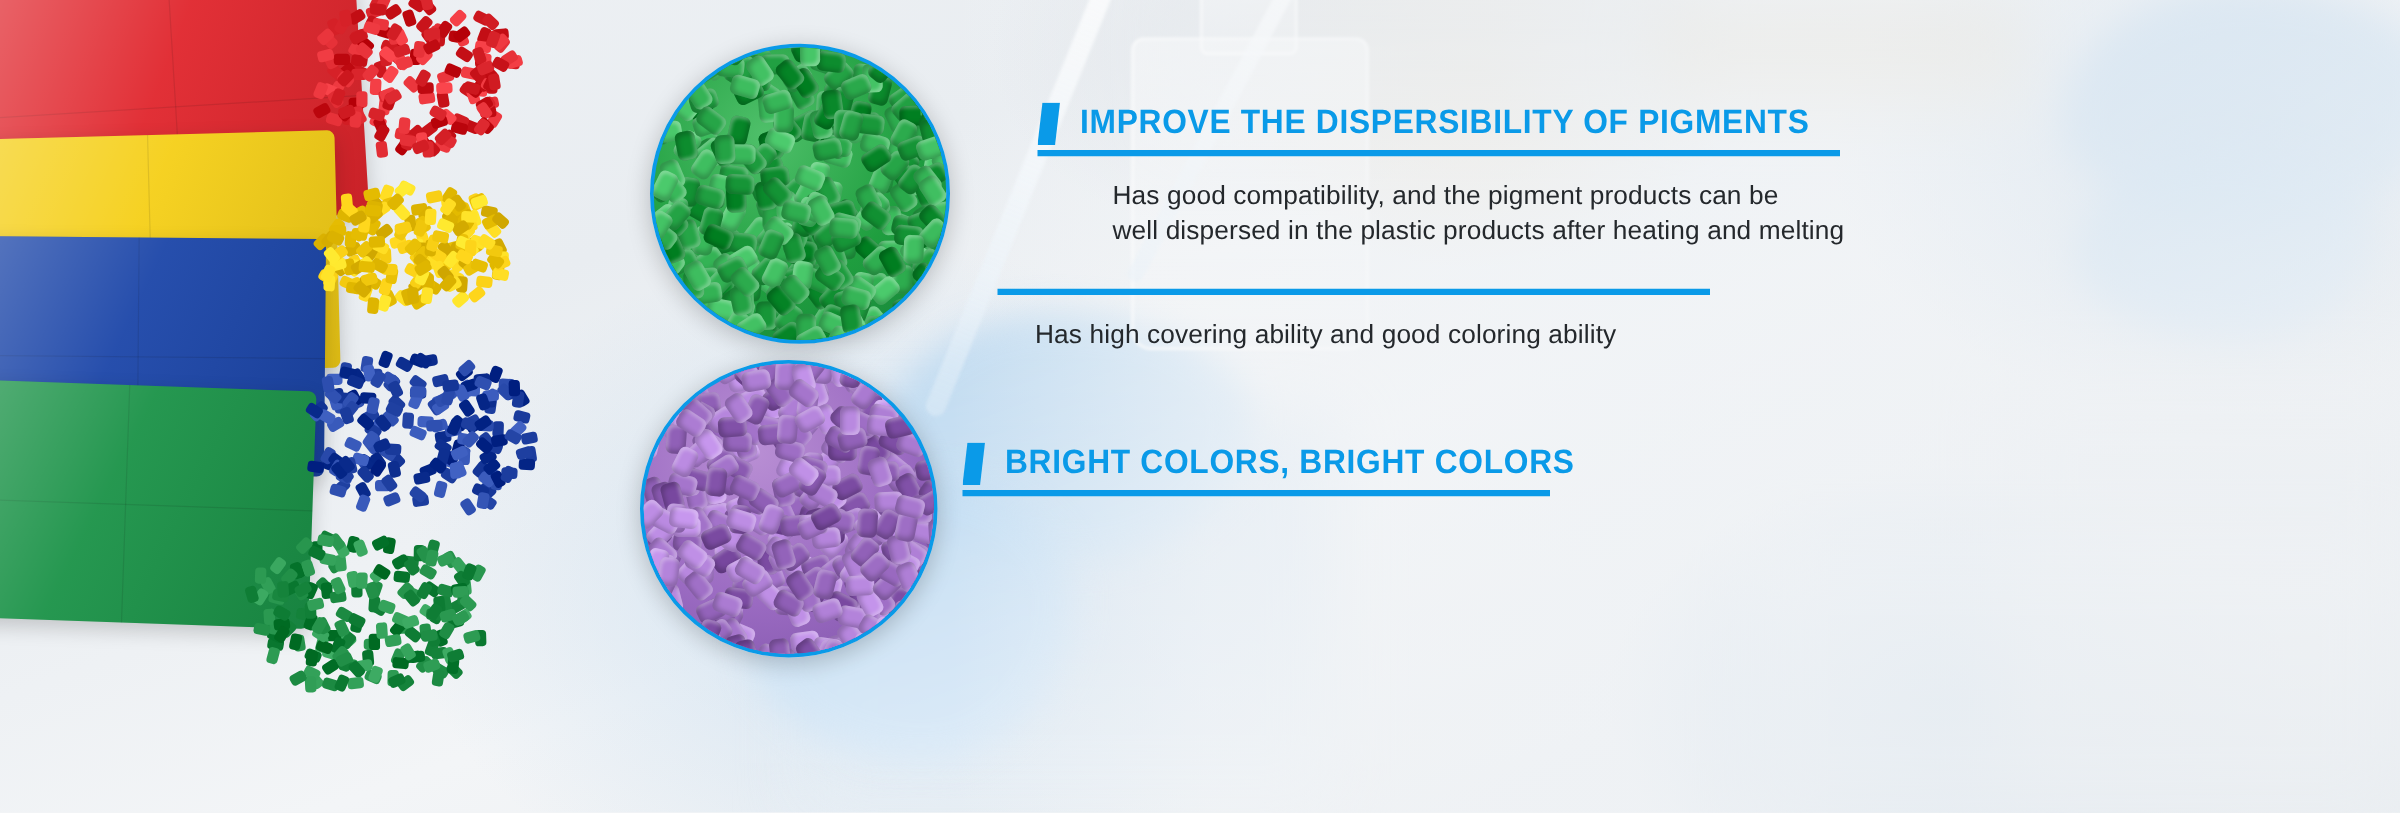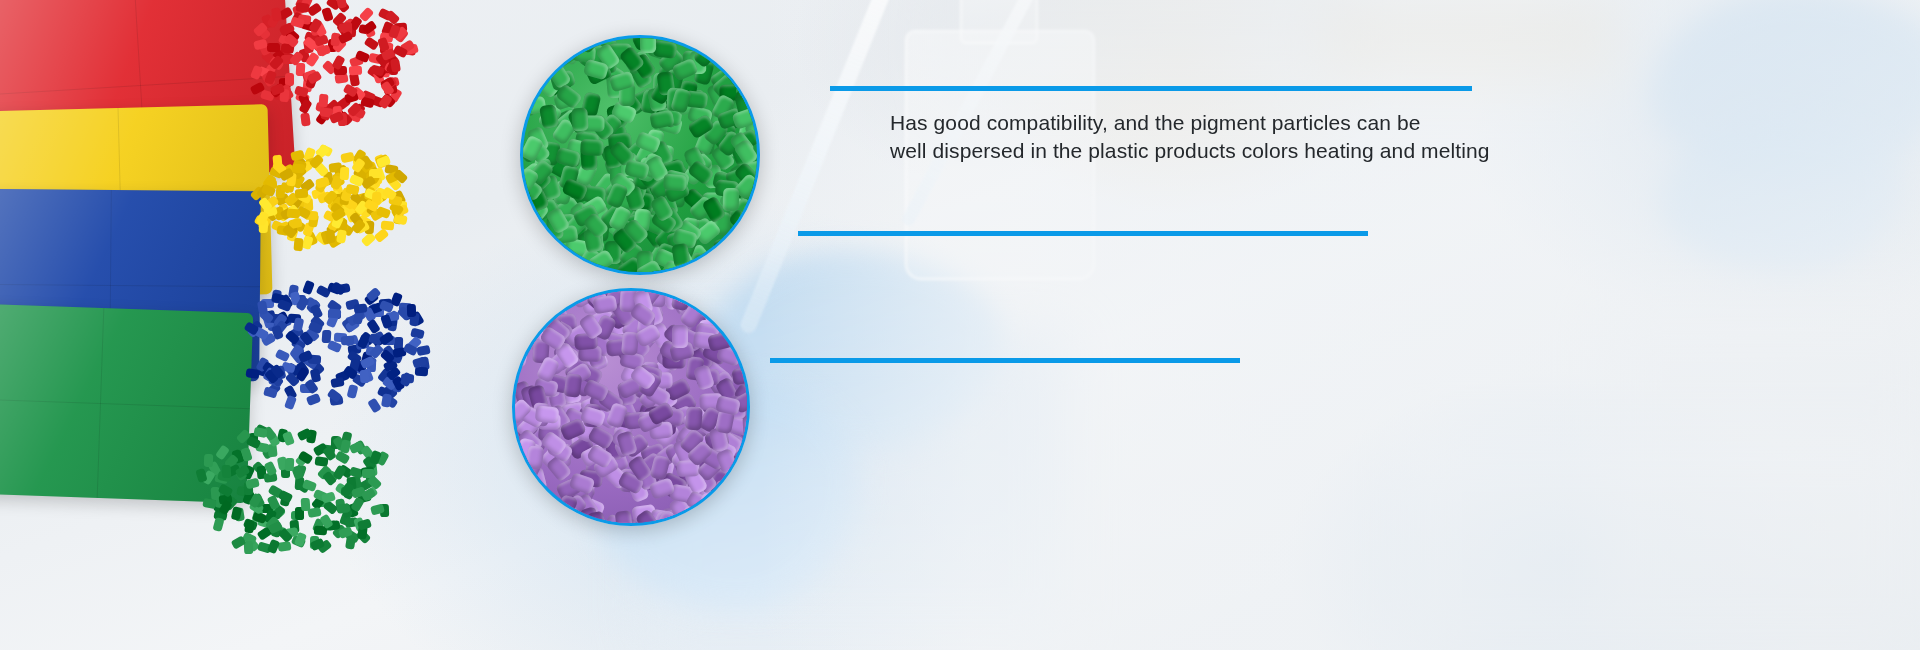--- a/index.html
+++ b/index.html
@@ -1589,29 +1589,40 @@
       <div class="cp" style="left: 124.625px; top: 33.413px; background: rgb(182, 134, 221); transform: rotate(61deg); box-shadow: rgba(0, 0, 0, 0.22) -2px -3px 4px inset, rgba(255, 255, 255, 0.3) 2px 2px 3px inset;"></div>
       <div class="cp" style="left: 205.211px; top: 103.47px; background: rgb(168, 120, 207); transform: rotate(104deg); box-shadow: rgba(0, 0, 0, 0.22) -2px -3px 4px inset, rgba(255, 255, 255, 0.3) 2px 2px 3px inset;"></div>
       <div class="cp" style="left: 58.5712px; top: 181.363px; background: rgb(171, 123, 210); transform: rotate(109deg); box-shadow: rgba(0, 0, 0, 0.22) -2px -3px 4px inset, rgba(255, 255, 255, 0.3) 2px 2px 3px inset;"></div>
       <div class="cp" style="left: 69.6183px; top: 114.301px; background: rgb(189, 141, 228); transform: rotate(107deg); box-shadow: rgba(0, 0, 0, 0.22) -2px -3px 4px inset, rgba(255, 255, 255, 0.3) 2px 2px 3px inset;"></div>
       <div class="cp" style="left: 138.451px; top: 110.902px; background: rgb(121, 73, 160); transform: rotate(62deg); box-shadow: rgba(0, 0, 0, 0.22) -2px -3px 4px inset, rgba(255, 255, 255, 0.3) 2px 2px 3px inset;"></div>
     </div>
 
   <div class="features">
 
     <div class="feature f1">
+      <div class="f-head">
+        <span class="accent"></span>
+        <div class="f-title">IMPROVE THE DISPERSIBILITY OF PIGMENTS</div>
+      </div>
       <div class="f-rule r1"></div>
       <div class="f-body b1">
-        <div>Has good compatibility, and the pigment particles can be</div>
-        <div>well dispersed in the plastic products colors heating and melting</div>
+        <div>Has good compatibility, and the pigment products can be</div>
+        <div>well dispersed in the plastic products after heating and melting</div>
       </div>
     </div>
 
     <div class="feature f2">
       <div class="f-rule r2"></div>
+      <div class="f-body b2">
+        <div>Has high covering ability and good coloring ability</div>
+      </div>
     </div>
 
     <div class="feature f3">
+      <div class="f-head">
+        <span class="accent"></span>
+        <div class="f-title">BRIGHT COLORS, BRIGHT COLORS</div>
+      </div>
       <div class="f-rule r3"></div>
     </div>
 
   </div>
 </div>
 
 </body></html>

